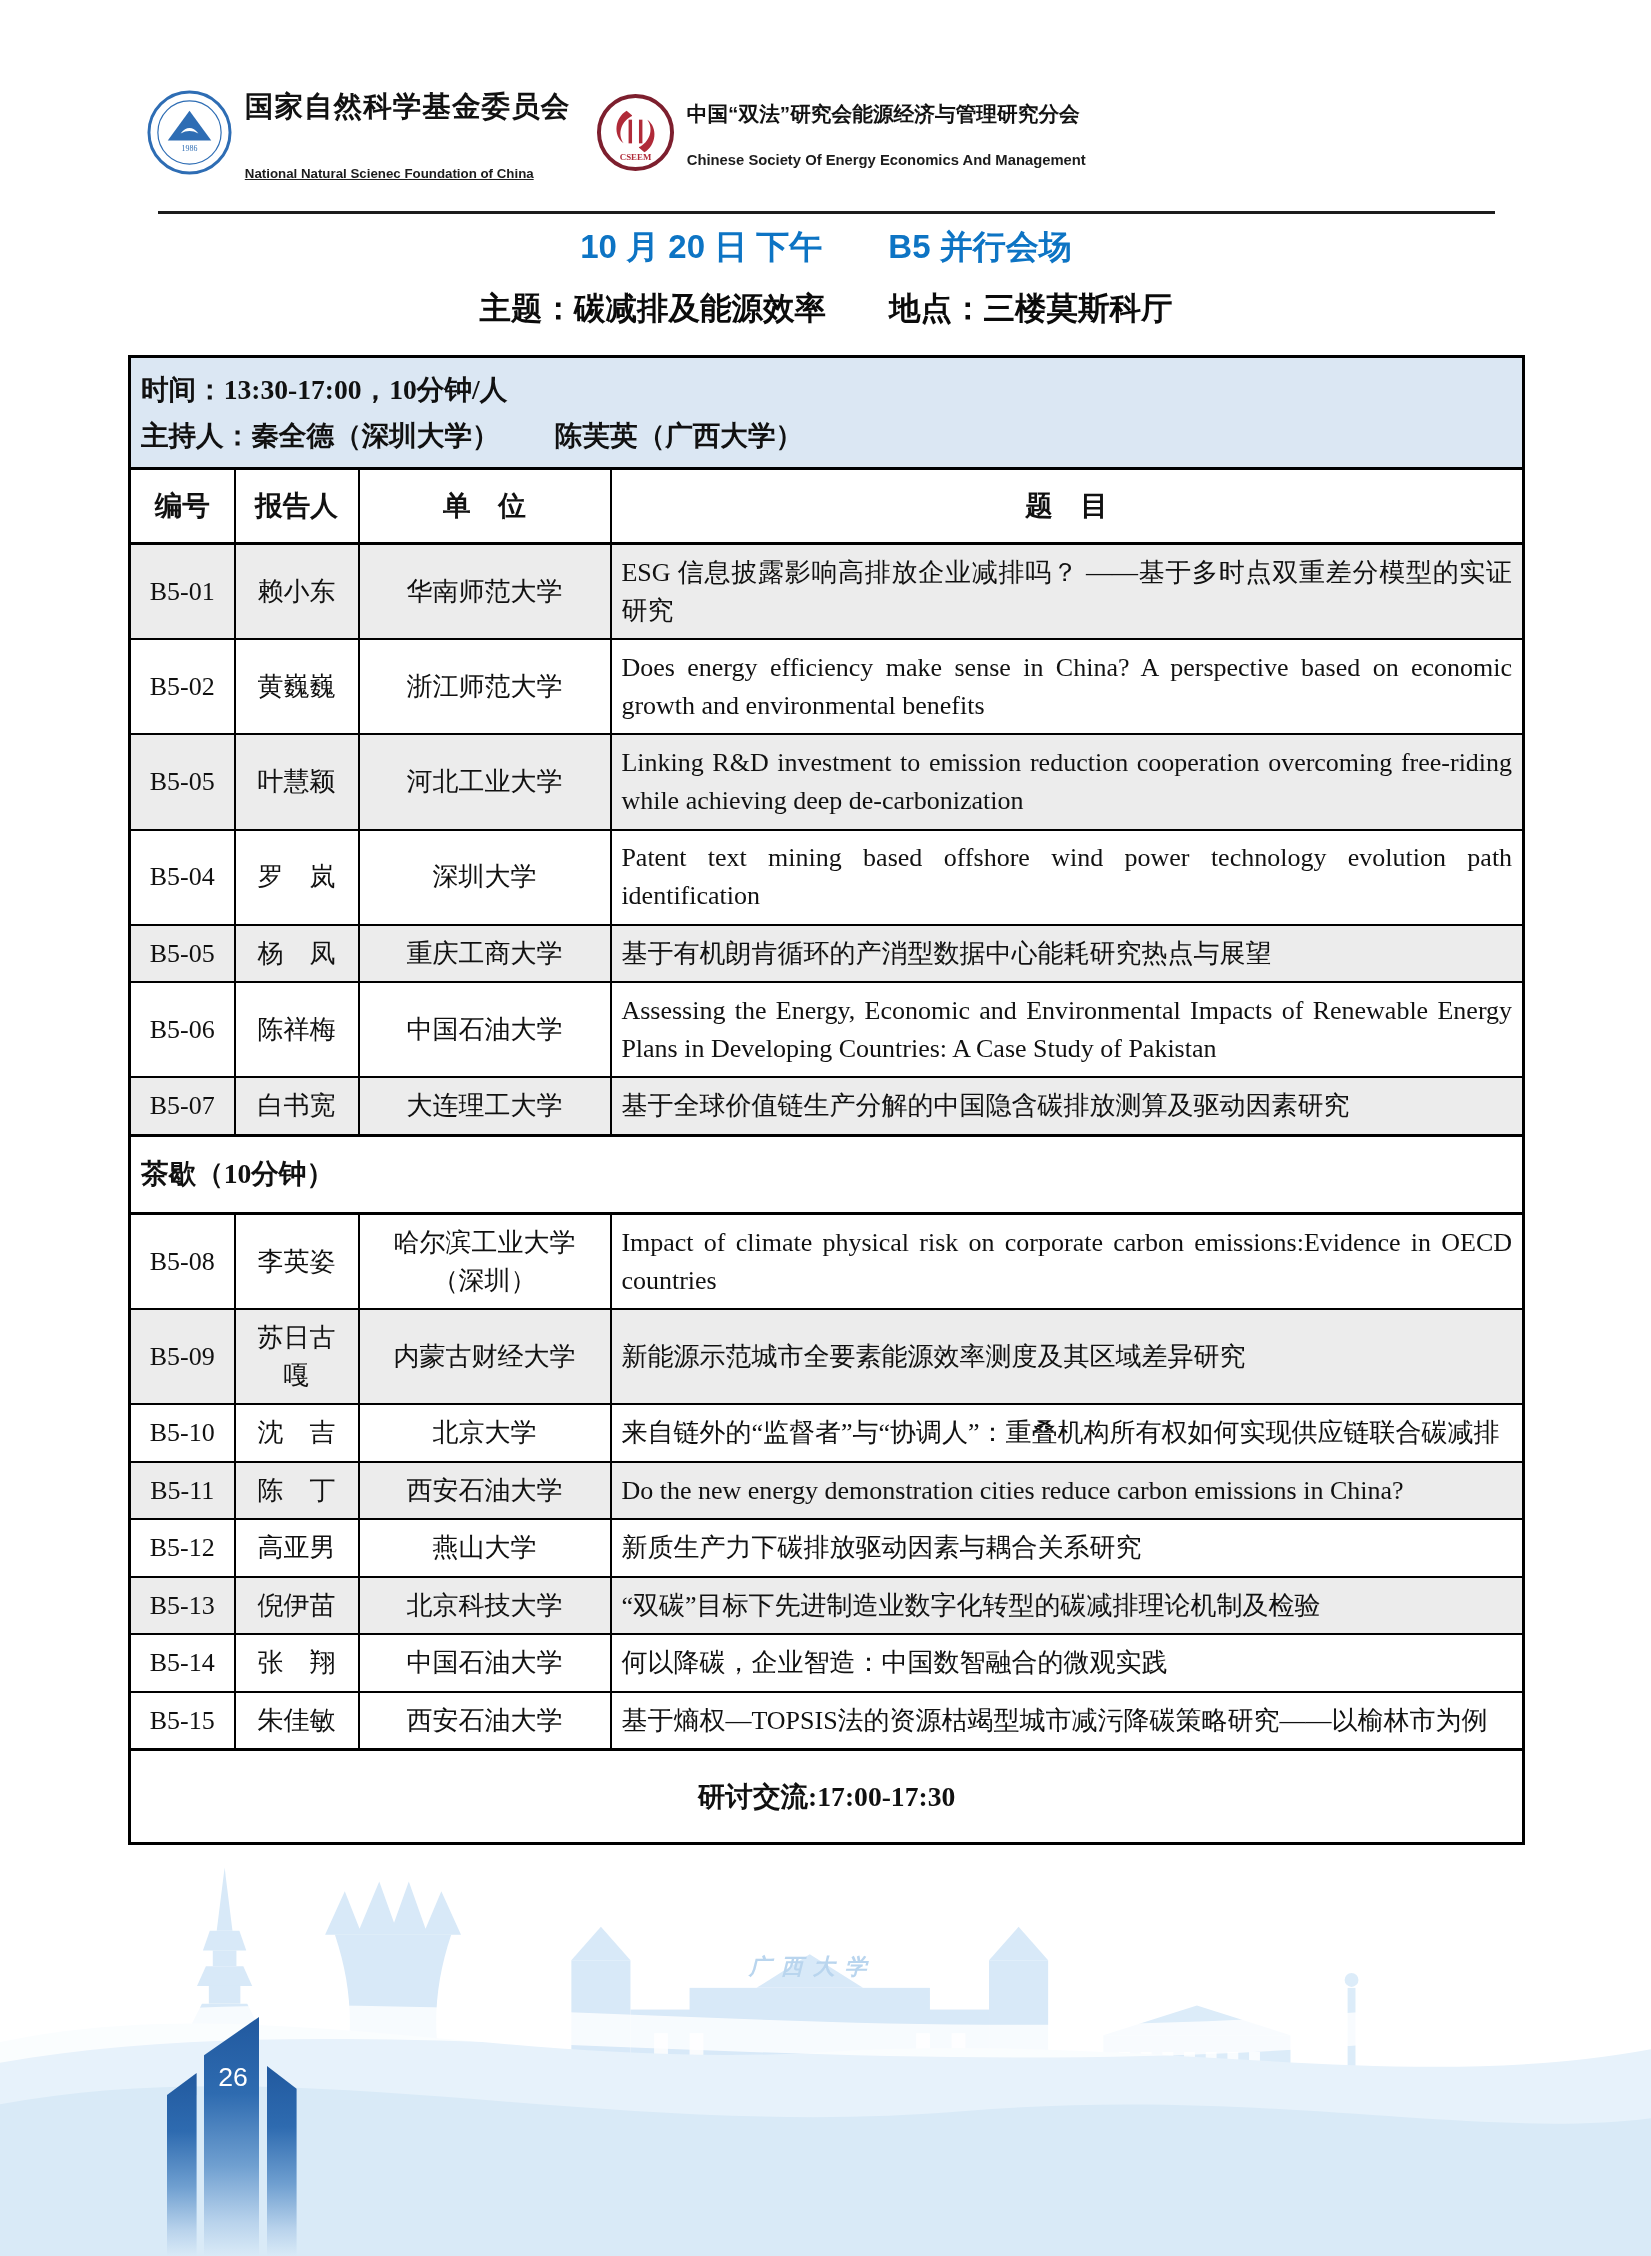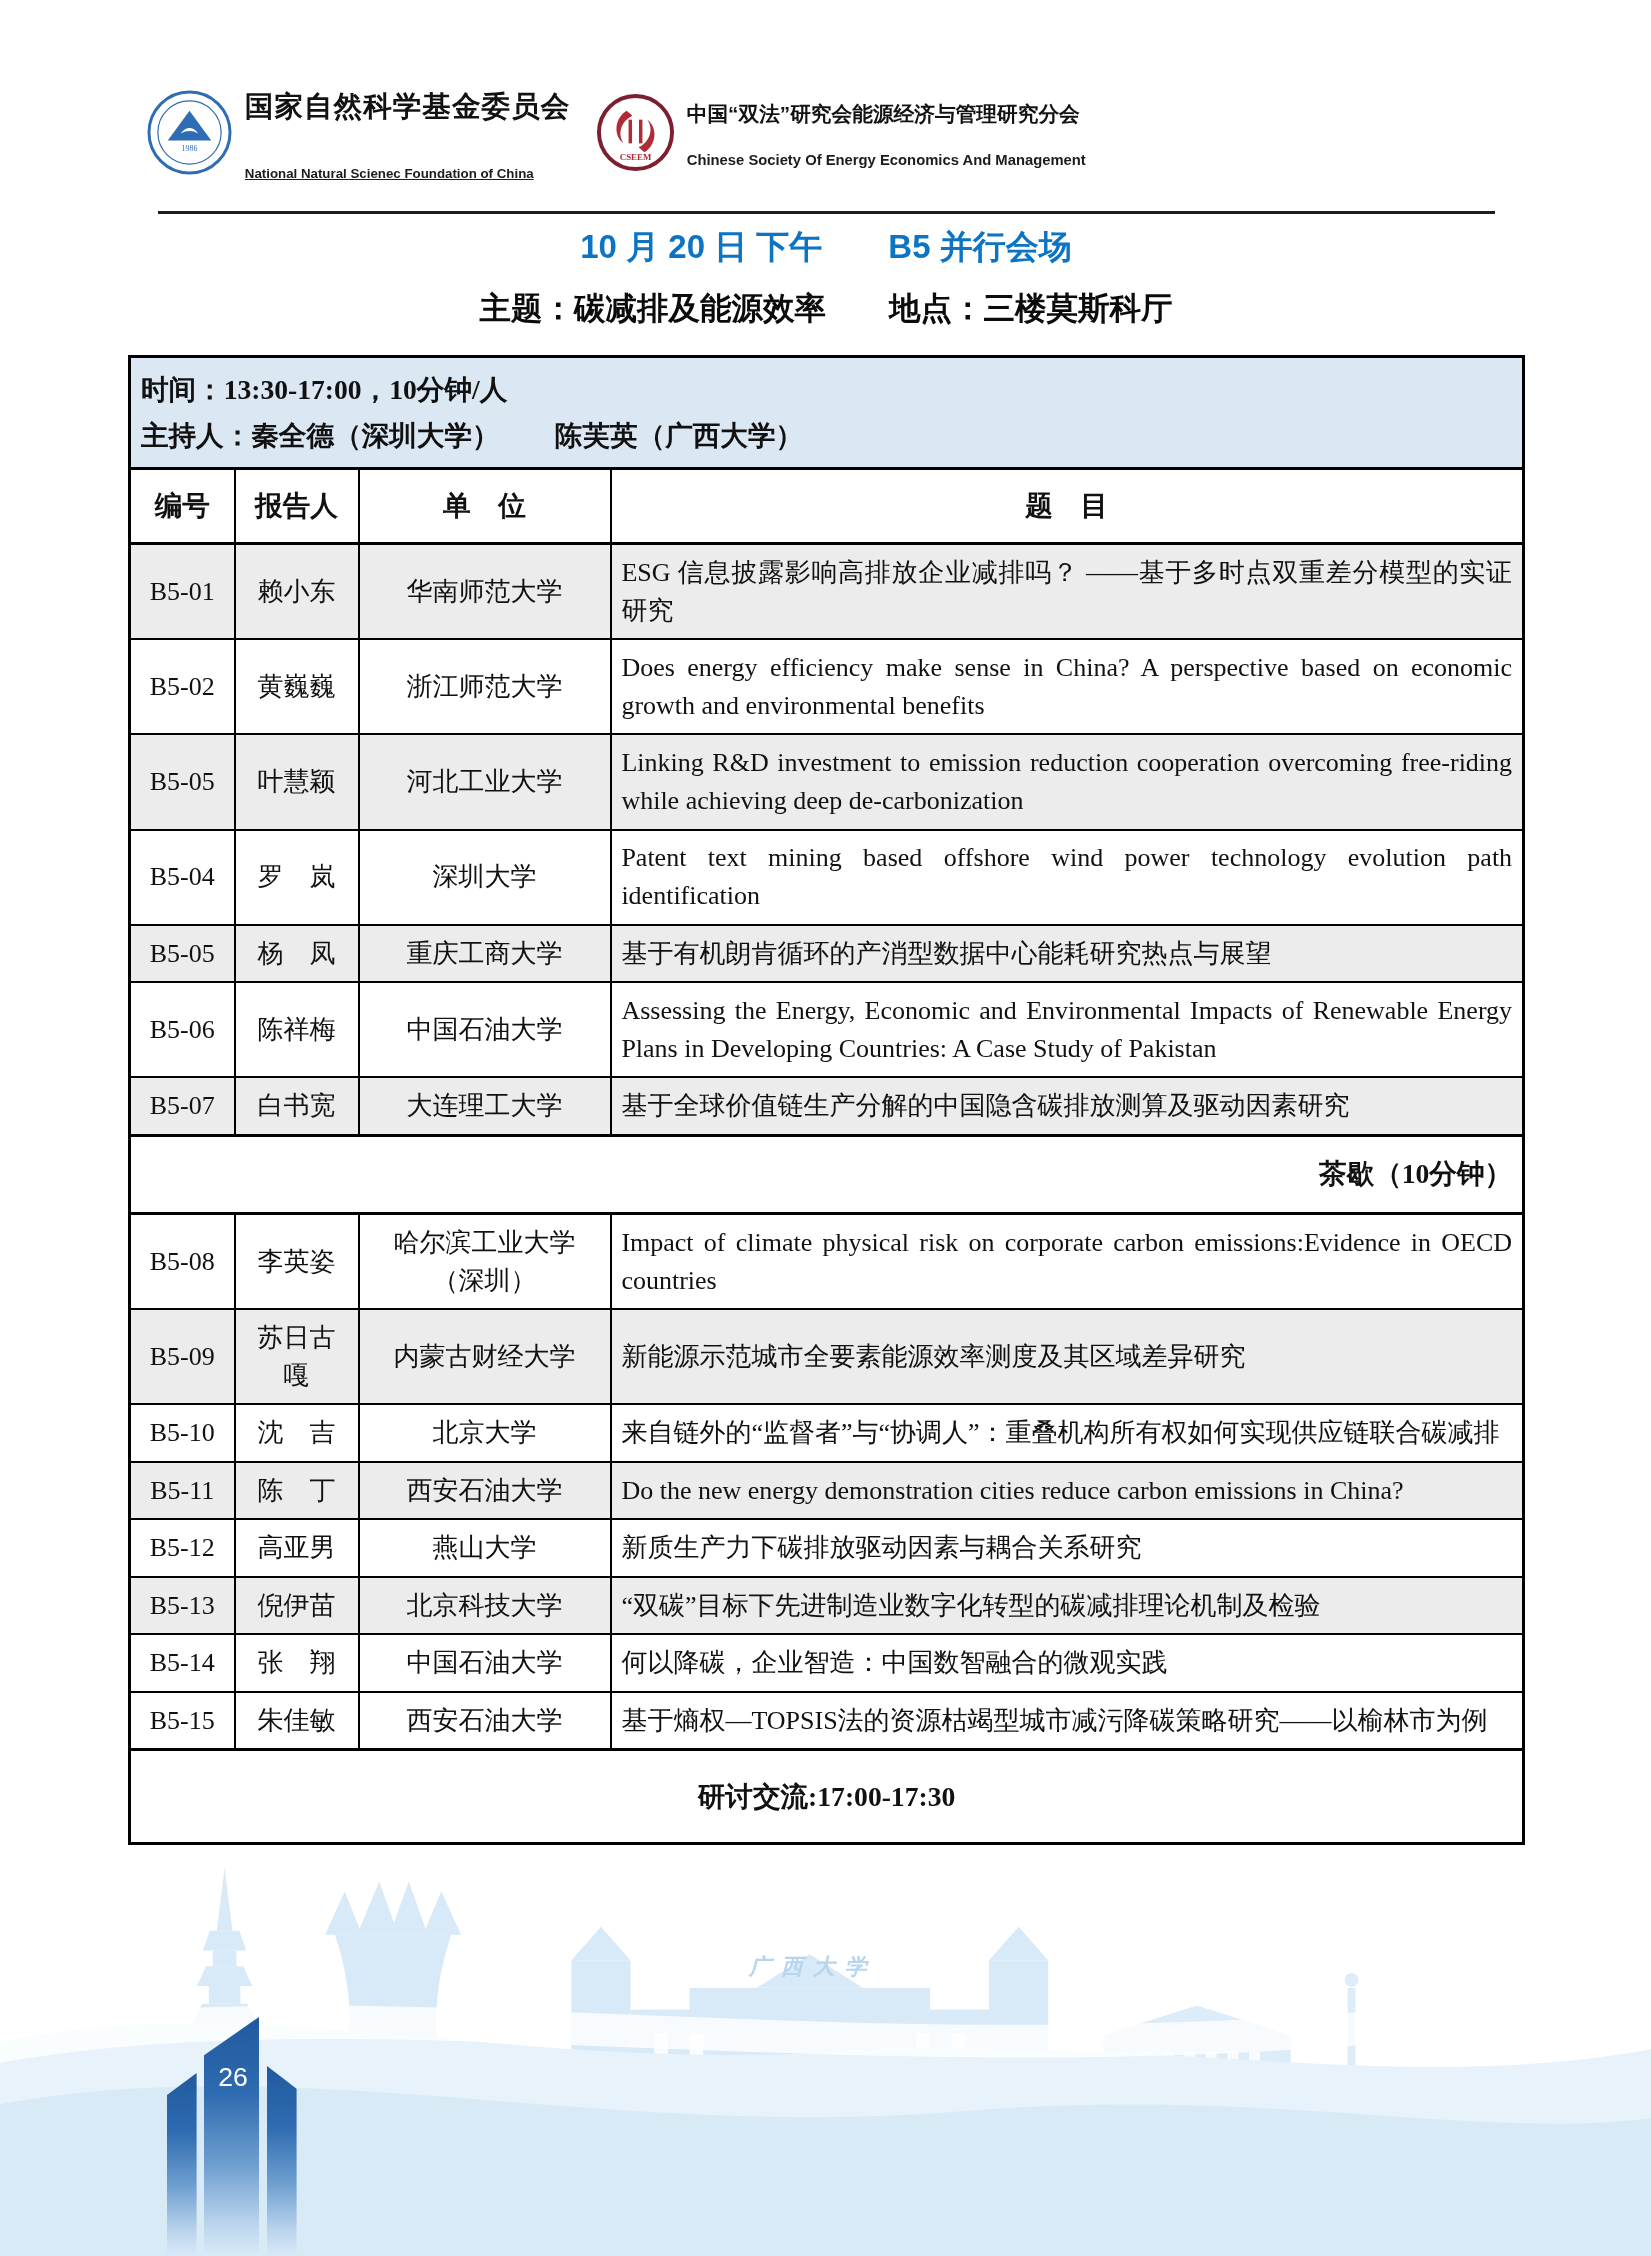--- a/index.html
+++ b/index.html
@@ -52,21 +52,21 @@
     border-bottom-width:3.9px;padding:11.8px 9.9px;
   }
   .program-table .col-head th{
     font-family:"Liberation Sans",sans-serif;font-weight:bold;font-size:27.6px;
     text-align:center;border-bottom-width:3.9px;padding:15.8px 5.9px;background:#fff;
   }
   .program-table .shade td{background:#ececec;}
   .col-id,.col-spk,.col-aff{text-align:center;}
   .col-aff{white-space:pre-line;}
   .col-title{text-align:justify;padding-left:13.8px;padding-right:13.8px;}
-  .break-row td{background:#fff;text-align:right;font-weight:bold;font-size:27.6px;
+  .break-row td{background:#fff;text-align:left;font-weight:bold;font-size:27.6px;
     padding:17.7px 9.9px;border-top-width:3.9px;border-bottom-width:3.9px;}
   .closing-row td{background:transparent;text-align:center;font-weight:bold;font-size:27.6px;
     padding:25.6px 9.9px;border-top-width:3px;}
   .host-gap{display:block;margin-top:5.9px;}
 
   
   .skyline{position:absolute;left:0;top:1840px;width:1652px;height:417px;z-index:0;}
   .watermark{
     position:absolute;top:1952px;left:749px;z-index:1;
     font-family:"Liberation Serif",serif;font-style:italic;font-weight:bold;

